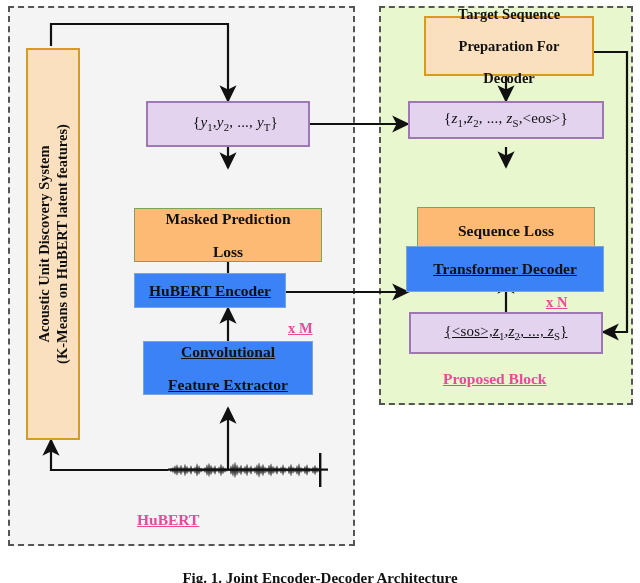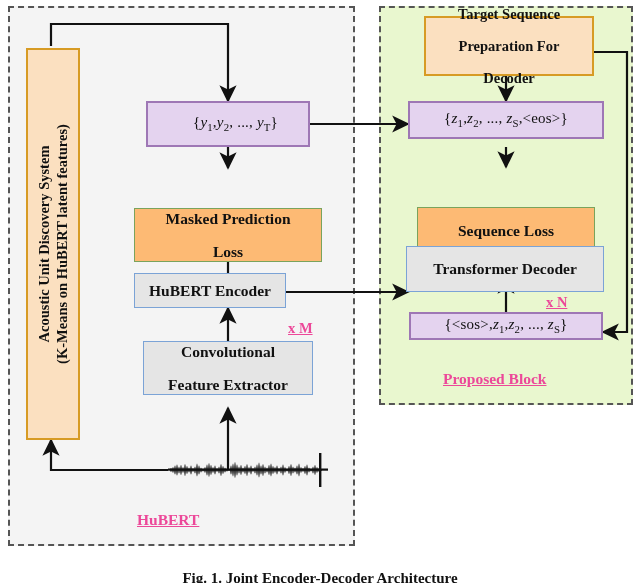--- a/index.html
+++ b/index.html
@@ -21,21 +21,21 @@
     position:absolute;box-sizing:border-box;
     display:flex;align-items:center;justify-content:center;
     text-align:center;font-weight:bold;
     color:#111;line-height:1.12;
     z-index:6;
     gap:16px;
   }
   .node.orange{background:#fbe0c0;border:2px solid #d79b24;}
   .node.purple{background:#e4d3ef;border:2px solid #9e77b5;font-weight:normal;}
   .node.green {background:#fdba74;border:1.5px solid #7aa35c;margin-top:40px;}
-  .node.blue  {background:#e5e5e5;border:1.5px solid #7ba3d6;}
+  .node.blue  {background:#3b82f6;border:1.5px solid #7ba3d6;text-decoration:underline;}
 
   
   #aud-box{
     left:26px;top:48px;width:50px;height:388px;
     background:#fbe0c0;border:2px solid #d79b24;
     position:absolute;z-index:6;
   }
   #aud-box .rot{
     position:absolute;left:50%;top:50%;
     transform:translate(-50%,-50%) rotate(-90deg);
@@ -181,21 +181,21 @@
   </div>
 
   <div class="node green fs15" style="left:417px;top:167px;width:178px;height:47px;">
     <span>Sequence Loss</span>
   </div>
 
   <div class="node blue fs15" style="left:406px;top:246px;width:198px;height:46px;">
     <span>Transformer Decoder</span>
   </div>
 
-  <div class="node purple" style="left:409px;top:312px;width:194px;height:28px;">
+  <div class="node purple" style="left:409px;top:312px;width:194px;height:42px;text-decoration:underline;">
     <span class="seq">
       {&lt;sos&gt;,<i>z</i><sub>1</sub>,<i>z</i><sub>2</sub>, ..., <i>z</i><sub>S</sub>}
     </span>
   </div>
 
   <div class="flabel fs14" style="left:546px;top:294px;">x N</div>
 
   <div class="flabel fs15" style="left:443px;top:370px;">Proposed Block</div>
 
   <div style="position:absolute;left:0;top:570px;width:640px;text-align:center;

